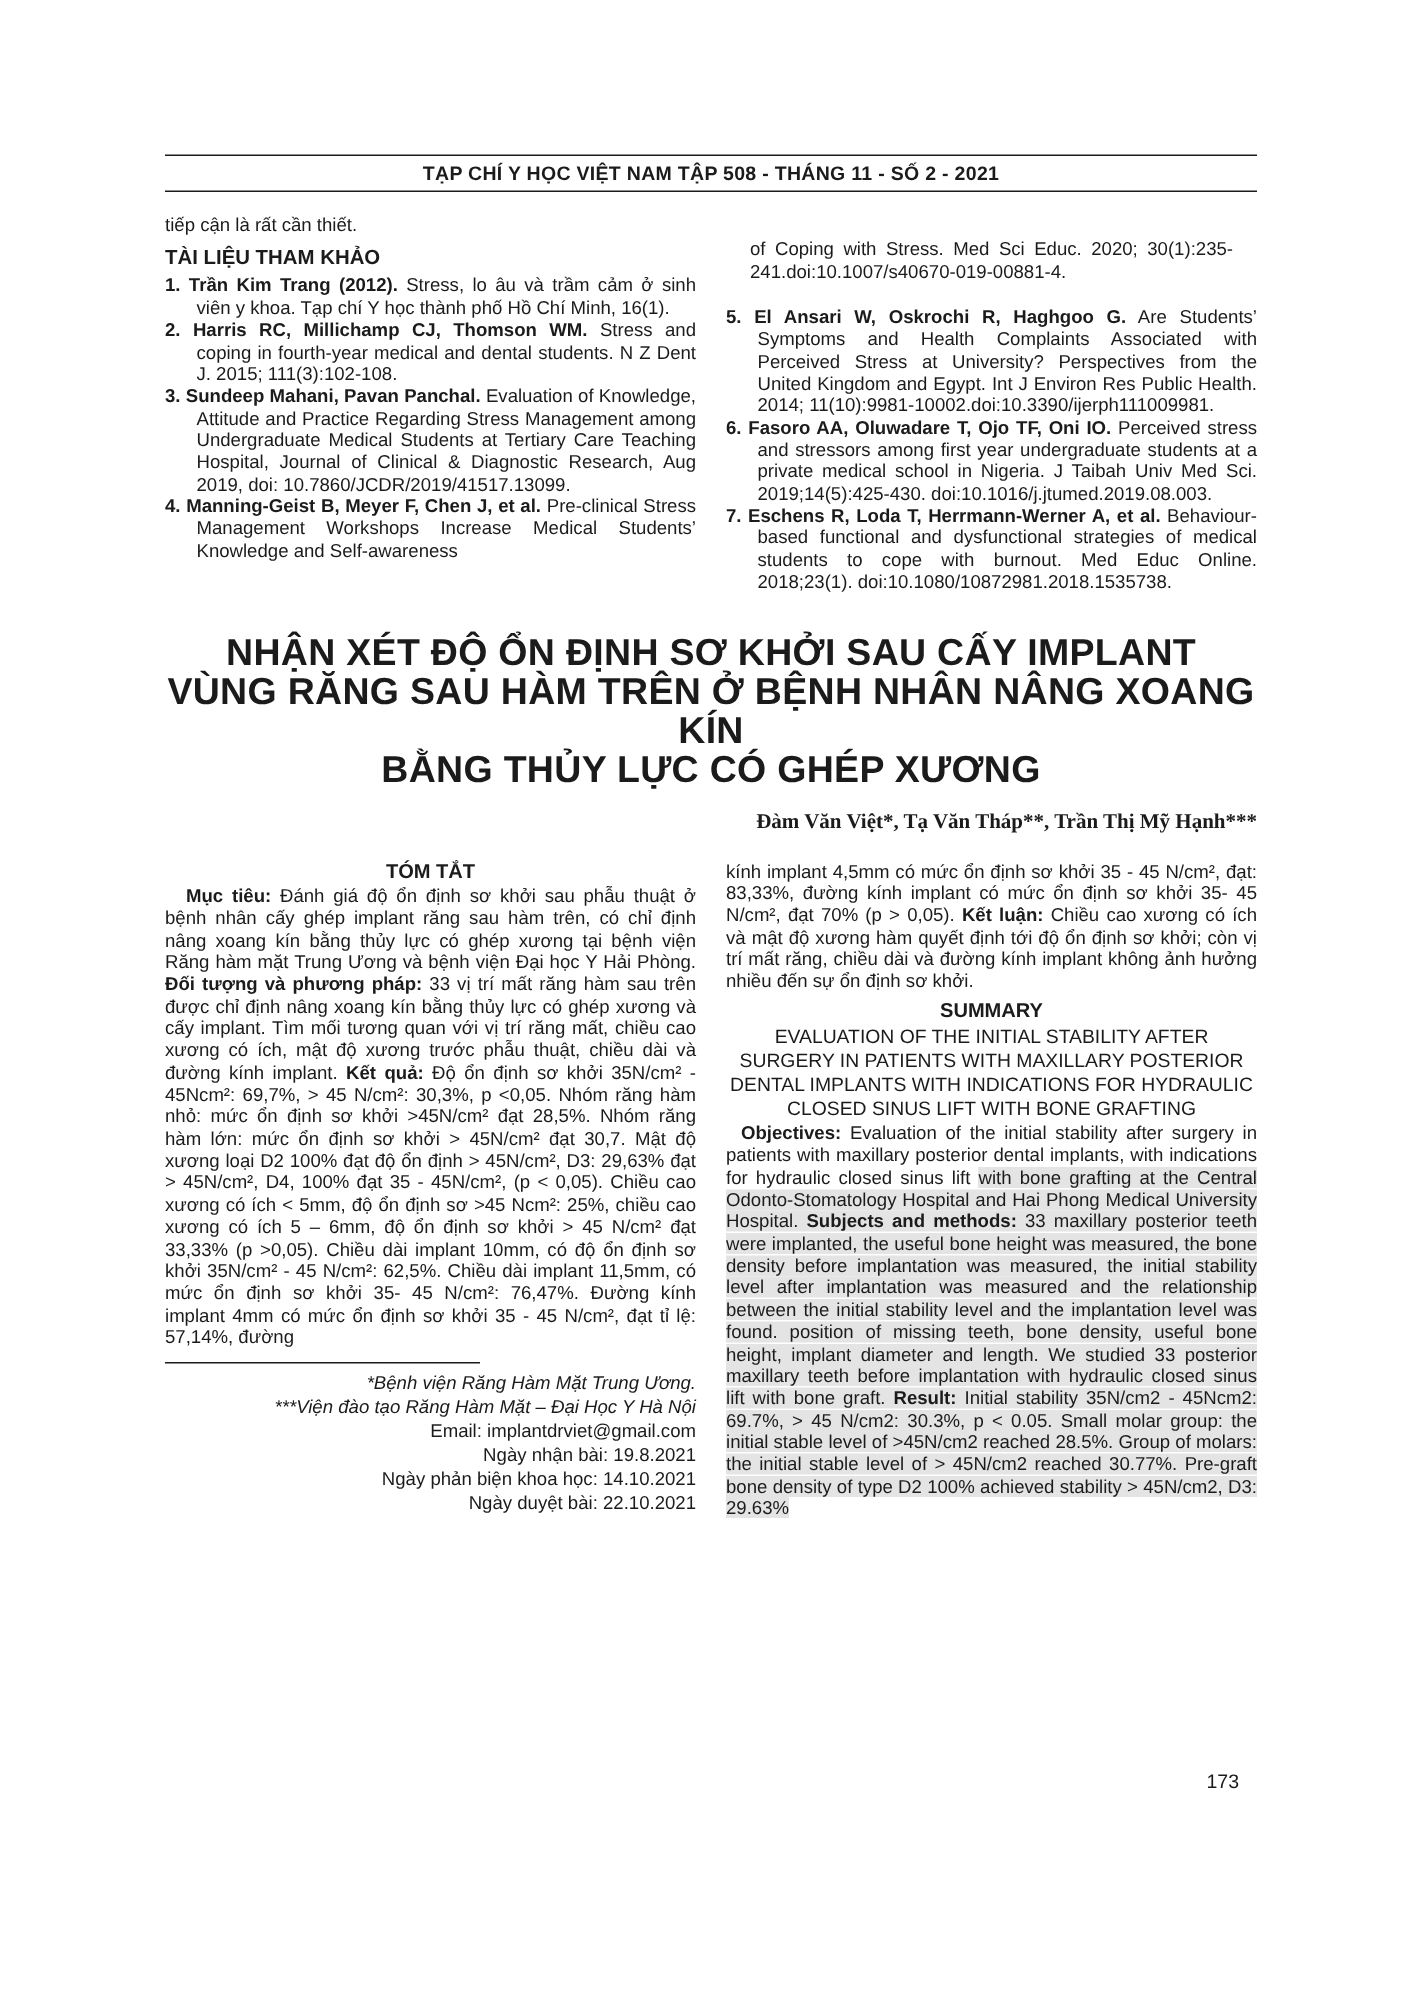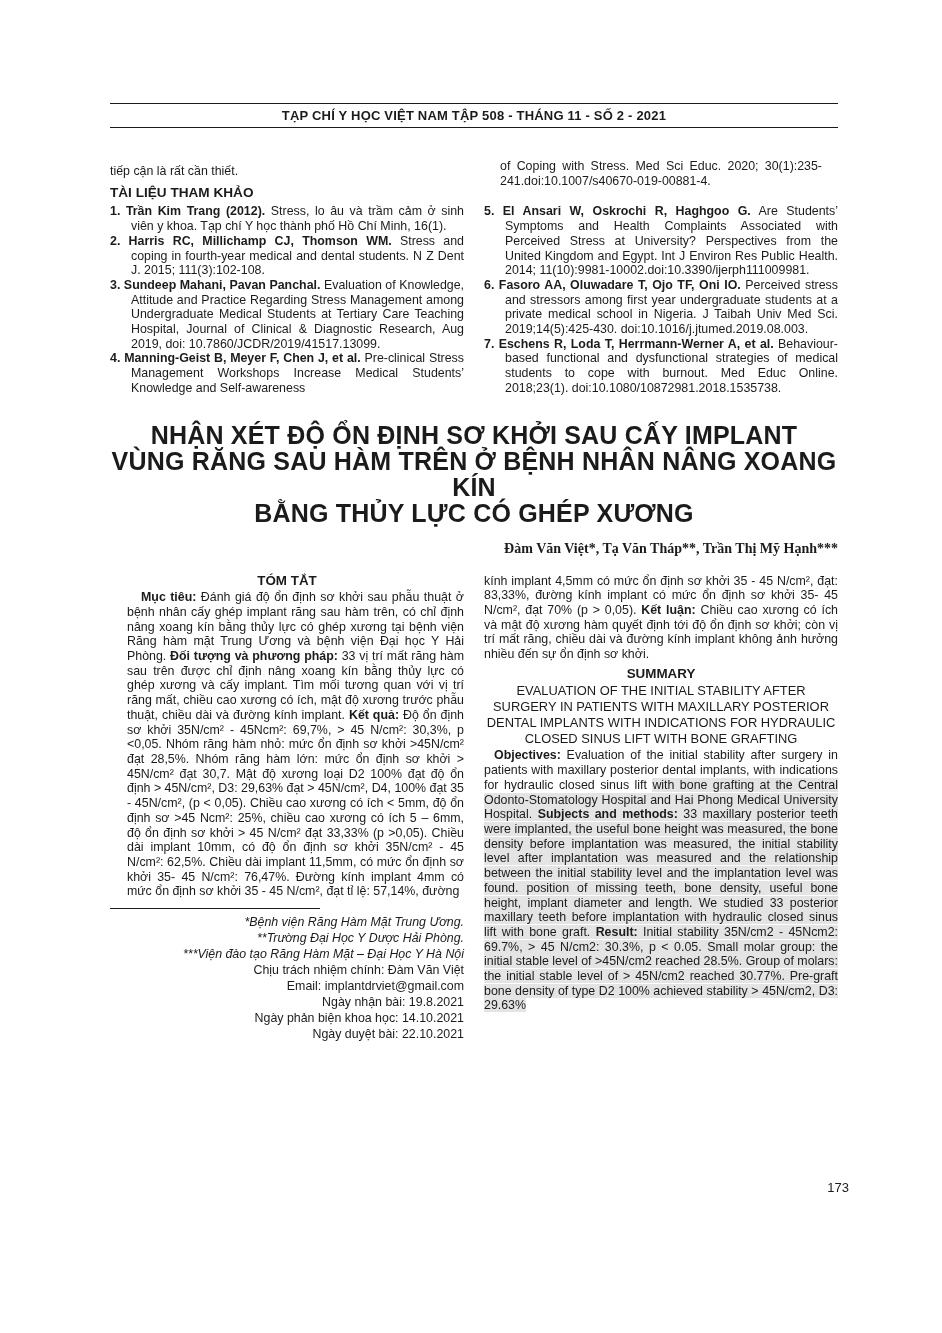--- a/index.html
+++ b/index.html
@@ -29,21 +29,21 @@
   .journal-header {
     border-top: 1.5px solid var(--text);
     border-bottom: 1.5px solid var(--text);
     padding: 4px 0;
     text-align: center;
     font-size: 13px;
     font-weight: 700;
     letter-spacing: 0.2px;
   }
   .cols { display: flex; gap: 20px; }
-  .top-cols { margin-top: 15px; align-items: flex-end; }
+  .top-cols { margin-top: 15px; }
   .bottom-cols { margin-top: 17px; }
   .col {
     width: 354px;
     text-align: justify;
     font-size: 12.4px;
     line-height: 14.7px;
   }
   .closing-line { margin: 0; text-align: left; }
   .refs-heading {
     margin: 7px 0 4px;
@@ -77,36 +77,36 @@
     text-align: center;
   }
   .summary-heading { margin-top: 5px; }
   .summary-subtitle {
     text-align: center;
     font-size: 12.9px;
     line-height: 16px;
     margin: 1px 0;
   }
   .para { margin: 0; }
-  .indent { text-indent: 14px; margin-left: 17px; }
+  .indent { text-indent: 14px; }
   .indent-sm { text-indent: 10px; }
   .seg-bold { font-weight: 700; }
   .seg-hl { background: var(--highlight); }
   .footnote-block { margin-top: 9px; text-align: right; }
   .footnote-rule {
     width: 210px;
     border-top: 1.2px solid var(--text);
     margin: 0 0 5px;
   }
   .affil, .fn-line { margin: 0; font-size: 12.4px; line-height: 16px; }
   .affil { font-style: italic; }
   .page-number {
     position: absolute;
     top: 1180px;
-    right: 93px;
+    right: 116px;
     font-size: 13px;
   }
 </style>
 </head>
 <body>
 
 <div class="sheet">
   <div class="content">
 
     <div class="journal-header">
@@ -137,23 +137,21 @@
     </h1>
     <div class="authors">Đàm Văn Việt*, Tạ Văn Tháp**, Trần Thị Mỹ Hạnh***</div>
 
     <div class="cols bottom-cols">
       <div class="col">
         <h3 class="section-heading">TÓM TẮT</h3>
         <p class="para indent"><span class="seg-bold">Mục tiêu:</span><span> Đánh giá độ ổn định sơ khởi sau phẫu thuật ở bệnh nhân cấy ghép implant răng sau hàm trên, có chỉ định nâng xoang kín bằng thủy lực có ghép xương tại bệnh viện Răng hàm mặt Trung Ương và bệnh viện Đại học Y Hải Phòng. </span><span class="seg-bold">Đối tượng và phương pháp:</span><span> 33 vị trí mất răng hàm sau trên được chỉ định nâng xoang kín bằng thủy lực có ghép xương và cấy implant. Tìm mối tương quan với vị trí răng mất, chiều cao xương có ích, mật độ xương trước phẫu thuật, chiều dài và đường kính implant. </span><span class="seg-bold">Kết quả:</span><span> Độ ổn định sơ khởi 35N/cm² - 45Ncm²: 69,7%, &gt; 45 N/cm²: 30,3%, p &lt;0,05. Nhóm răng hàm nhỏ: mức ổn định sơ khởi &gt;45N/cm² đạt 28,5%. Nhóm răng hàm lớn: mức ổn định sơ khởi &gt; 45N/cm² đạt 30,7. Mật độ xương loại D2 100% đạt độ ổn định &gt; 45N/cm², D3: 29,63% đạt &gt; 45N/cm², D4, 100% đạt 35 - 45N/cm², (p &lt; 0,05). Chiều cao xương có ích &lt; 5mm, độ ổn định sơ &gt;45 Ncm²: 25%, chiều cao xương có ích 5 – 6mm, độ ổn định sơ khởi &gt; 45 N/cm² đạt 33,33% (p &gt;0,05). Chiều dài implant 10mm, có độ ổn định sơ khởi 35N/cm² - 45 N/cm²: 62,5%. Chiều dài implant 11,5mm, có mức ổn định sơ khởi 35- 45 N/cm²: 76,47%. Đường kính implant 4mm có mức ổn định sơ khởi  35 - 45 N/cm², đạt tỉ lệ: 57,14%, đường</span></p>
         <div class="footnote-block">
           <div class="footnote-rule"></div>
           <p class="affil">*Bệnh viện Răng Hàm Mặt Trung Ương.</p>
-          <p class="affil">**Trường Đại Học Y Dược Hải Phòng.</p>
           <p class="affil">***Viện đào tạo Răng Hàm Mặt – Đại Học Y Hà Nội</p>
-          <p class="fn-line">Chịu trách nhiệm chính: Đàm Văn Việt</p>
           <p class="fn-line">Email: implantdrviet@gmail.com</p>
           <p class="fn-line">Ngày nhận bài: 19.8.2021</p>
           <p class="fn-line">Ngày phản biện khoa học: 14.10.2021</p>
           <p class="fn-line">Ngày duyệt bài: 22.10.2021</p>
         </div>
       </div>
       <div class="col">
         <p class="para"><span>kính implant 4,5mm có mức ổn định sơ khởi 35 - 45 N/cm², đạt: 83,33%, đường kính implant có mức ổn định sơ khởi 35- 45 N/cm², đạt 70% (p &gt; 0,05). </span><span class="seg-bold">Kết luận:</span><span> Chiều cao xương có ích và mật độ xương hàm quyết định tới độ ổn định sơ khởi; còn vị trí mất răng, chiều dài và đường kính implant không ảnh hưởng nhiều đến sự ổn định sơ khởi.</span></p>
         <h3 class="section-heading summary-heading">SUMMARY</h3>
         <div class="summary-subtitle">EVALUATION OF THE INITIAL STABILITY AFTER SURGERY IN PATIENTS WITH MAXILLARY POSTERIOR DENTAL IMPLANTS WITH INDICATIONS FOR HYDRAULIC CLOSED SINUS LIFT WITH BONE GRAFTING</div>

